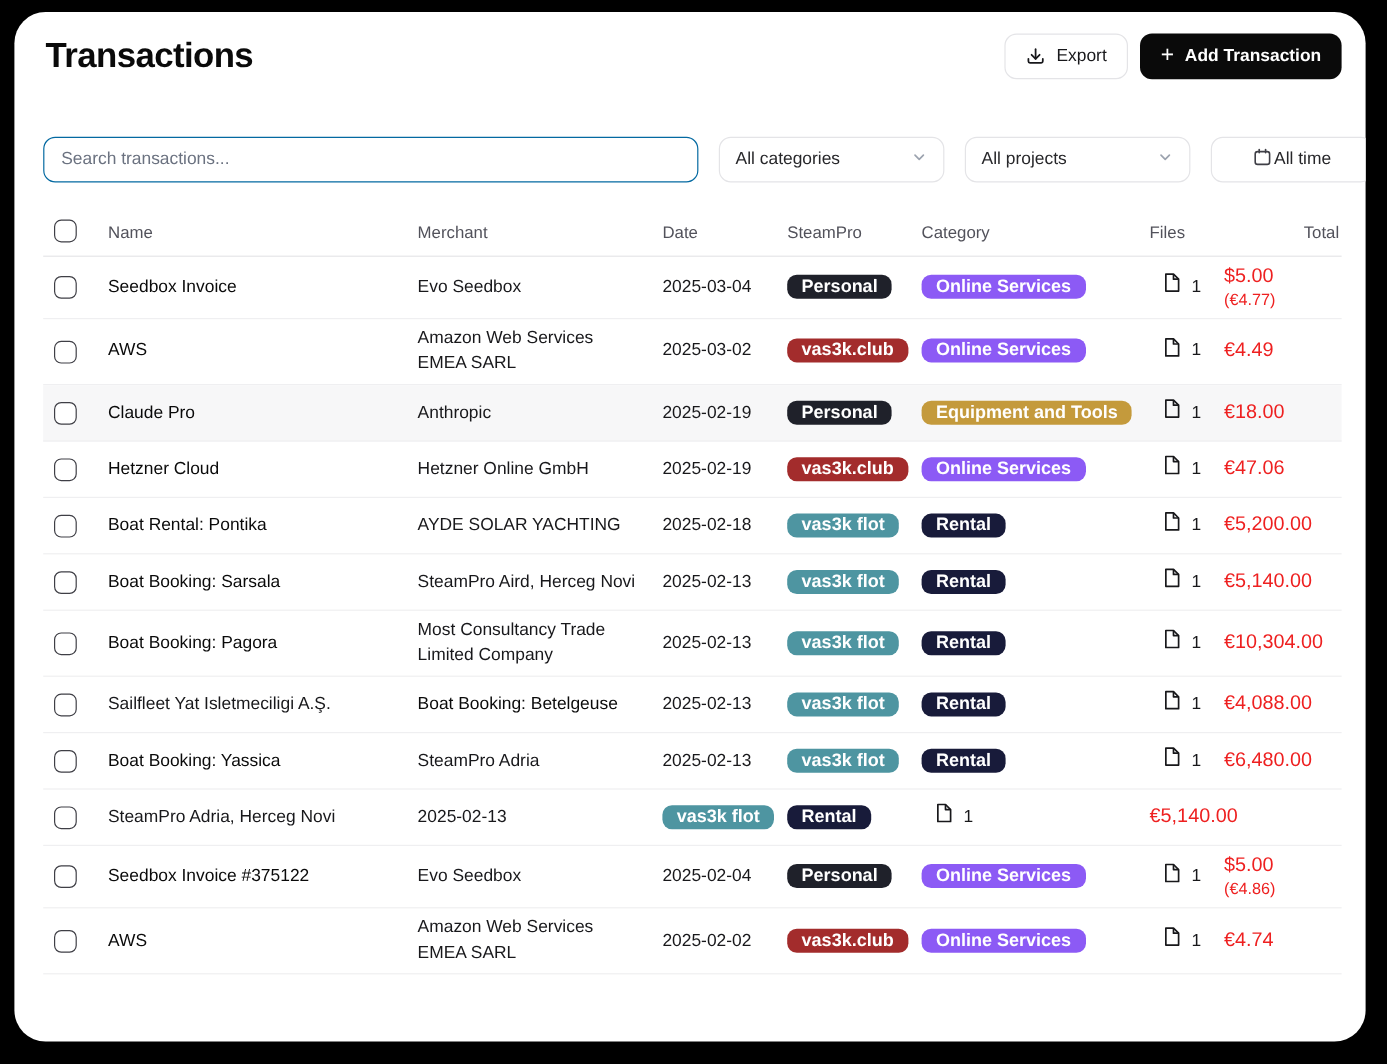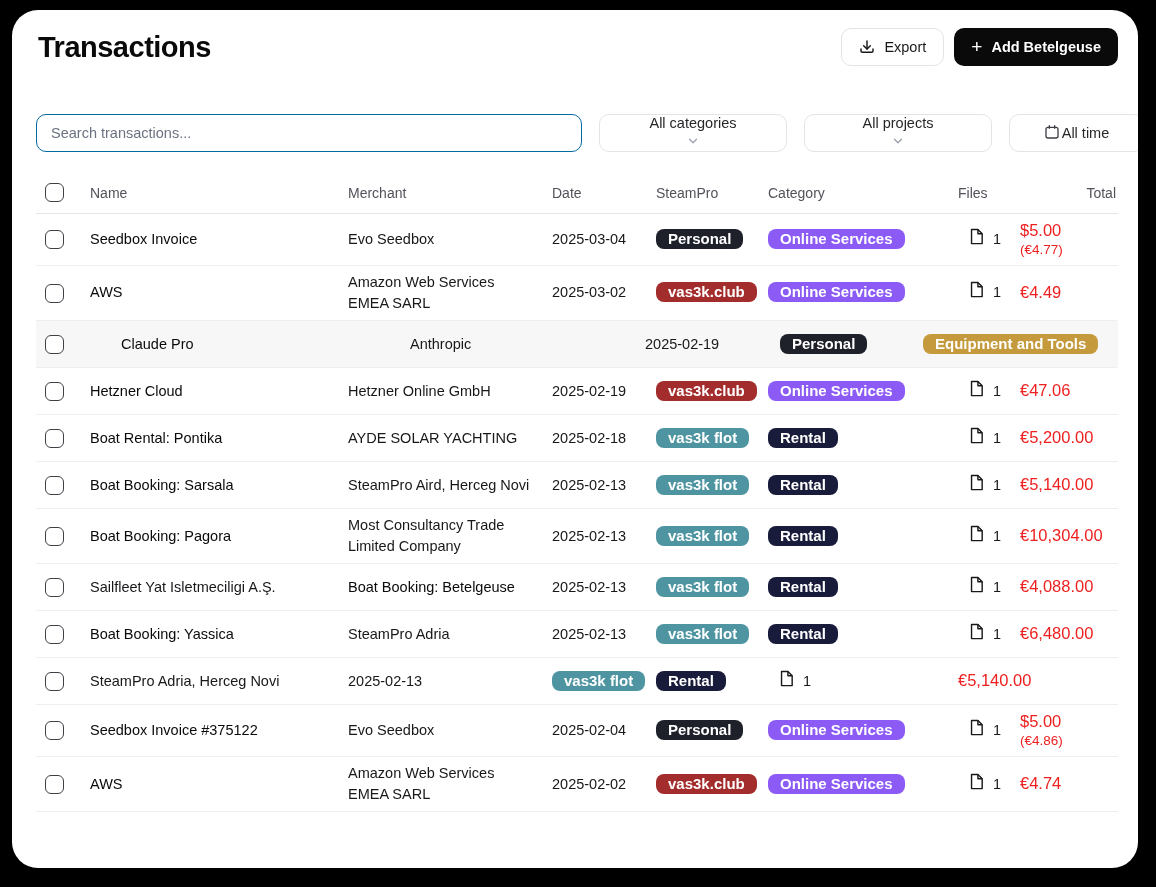--- a/index.html
+++ b/index.html
@@ -19,31 +19,31 @@
   .btn-dark { background: #0a0a0a; color: #fff; font-weight: 600; }
   .btn svg { display: block; }
   .plus-glyph { font-size: 19px; font-weight: 400; line-height: 1; margin-top: -2px; }
   
   .filters { display: flex; gap: 17px; margin-bottom: 20px; }
   .search-box { flex: 0 0 546px; height: 38px; border: 1px solid #0369a1; border-radius: 10px;
                 display: flex; align-items: center; padding: 0 14px; }
   .search-box input { border: none; outline: none; width: 100%; font-size: 14.5px; color: #18181b; font-family: inherit; background: transparent; }
   .search-box input::placeholder { color: #6b7280; }
   .select-box { height: 38px; border: 1px solid #e4e4e7; border-radius: 10px; display: flex; align-items: center;
-                justify-content: space-between; padding: 0 13px; font-size: 14.5px; color: #27272a; cursor: pointer; background: #fff; flex-direction: column; }
+                justify-content: space-between; padding: 0 13px; font-size: 14.5px; color: #27272a; cursor: pointer; background: #fff; }
   .sel-categories { flex: 0 0 188px; margin-left: auto; }
   .sel-projects { flex: 0 0 188px; }
   .time-box { flex: 0 0 135px; height: 38px; border: 1px solid #e4e4e7; border-radius: 10px; display: flex;
               align-items: center; justify-content: center; gap: 2px; font-size: 14.5px; color: #27272a; cursor: pointer; background: #fff; }
   
   .grid-row { display: grid; grid-template-columns: 54px 258px 204px 104px 112px 190px 62px 1fr; align-items: center; }
   .thead { border-bottom: 1px solid #e5e5e8; color: #52525b; font-size: 14px; font-weight: 400; height: 42px; }
   .th-total { text-align: right; padding-right: 2px; }
   .trow { border-bottom: 1px solid #efeff1; min-height: 47px; padding: 6px 0; cursor: pointer; }
-  .trow.hl { background: #f7f7f8; gap: 31px; }
+  .trow.hl { background: #f7f7f8; }
   .cell { font-size: 14.5px; color: #18181b; line-height: 1.45; }
   .c-check { padding-left: 9px; }
   .cbox { appearance: none; -webkit-appearance: none; width: 19px; height: 19px; border: 1.6px solid #3f3f46;
           border-radius: 6px; background: #fff; cursor: pointer; display: block; }
   .c-name { font-weight: 500; color: #0a0a0a; padding-right: 16px; }
   .c-merchant { padding-right: 18px; }
   .badge { display: inline-block; color: #fff; font-size: 15px; font-weight: 700; padding: 1px 12px;
            border-radius: 8px; white-space: nowrap; line-height: 1.2; }
   .c-files { display: flex; align-items: center; gap: 9px; padding-left: 11px; color: #18181b; }
   .c-total { text-align: left; padding-right: 2px; }
@@ -64,21 +64,21 @@
           <svg width="16" height="16" viewBox="0 0 24 24" fill="none" stroke="#18181b" stroke-width="2.2" stroke-linecap="round" stroke-linejoin="round">
             <path d="M21 15v3a2 2 0 0 1-2 2H5a2 2 0 0 1-2-2v-3"></path>
               <polyline points="7 10 12 15 17 10"></polyline>
               <line x1="12" y1="15" x2="12" y2="3"></line>
           </svg>
         </span>
         <span>Export</span>
       </button>
       <button class="btn btn-dark">
         <span class="plus-glyph">+</span>
-        <span>Add Betelgeuse</span>
+        <span>Add Transaction</span>
       </button>
     </div>
   </div>
 
   <div class="filters">
     <div class="search-box">
       <input type="text" placeholder="Search transactions..." style="">
     </div>
     <div class="select-box sel-categories">
       <span>All categories</span>

